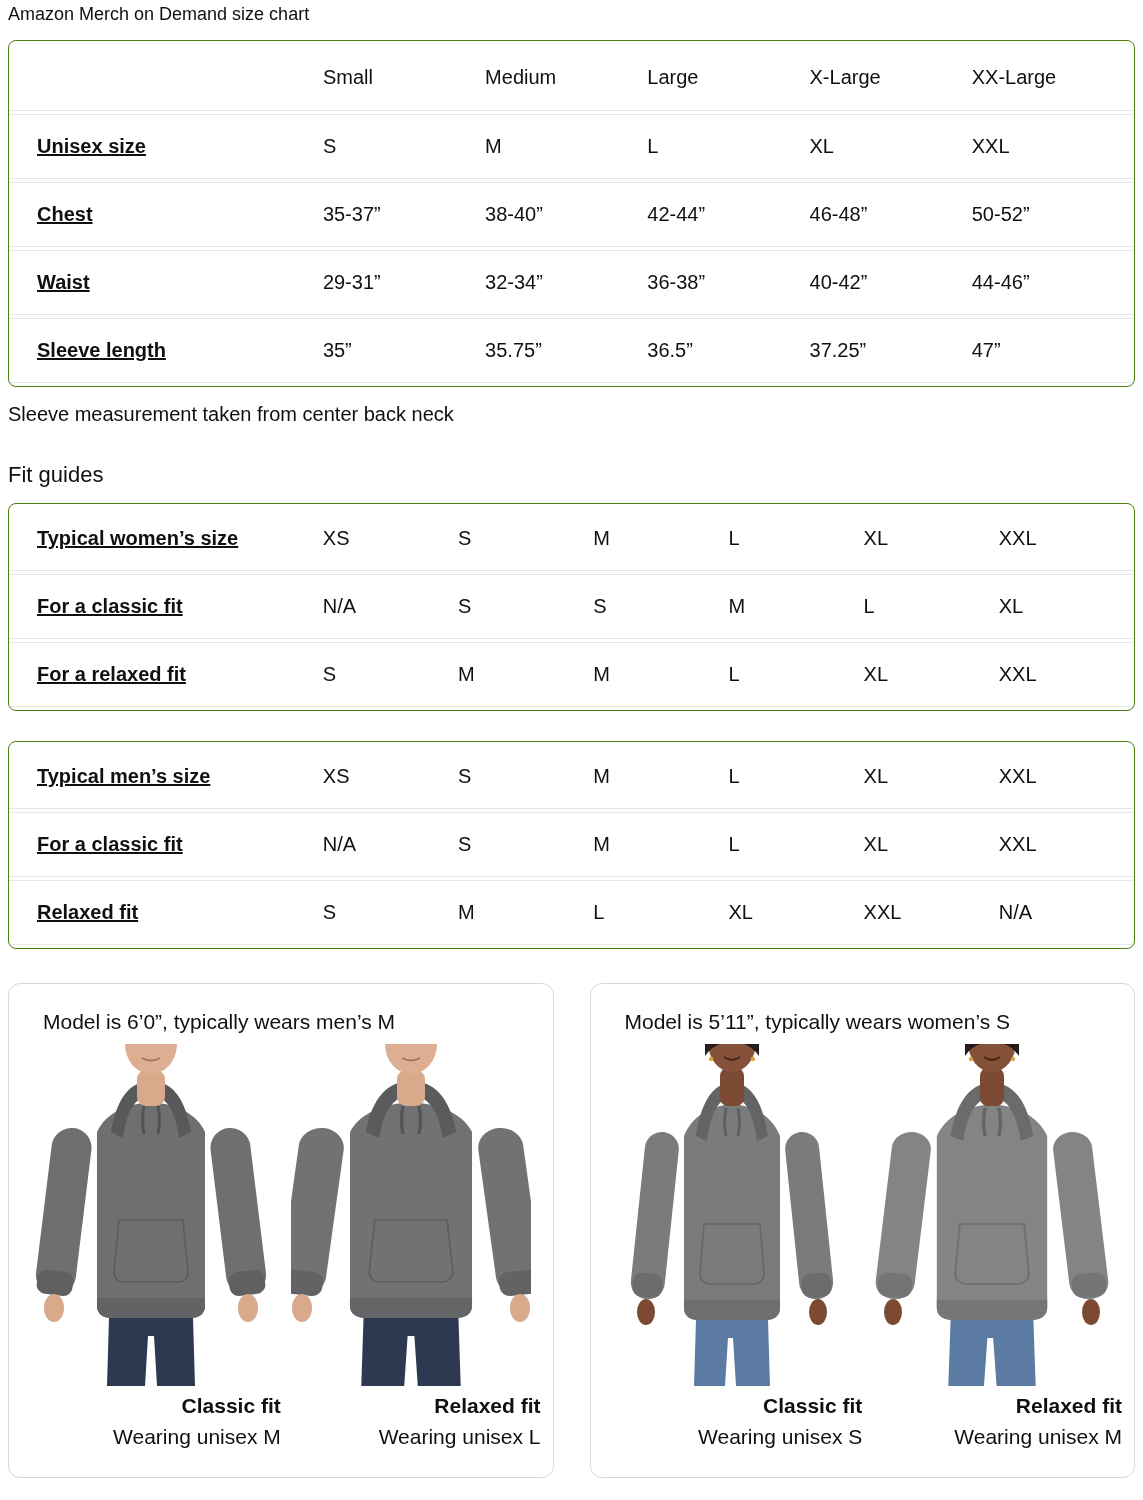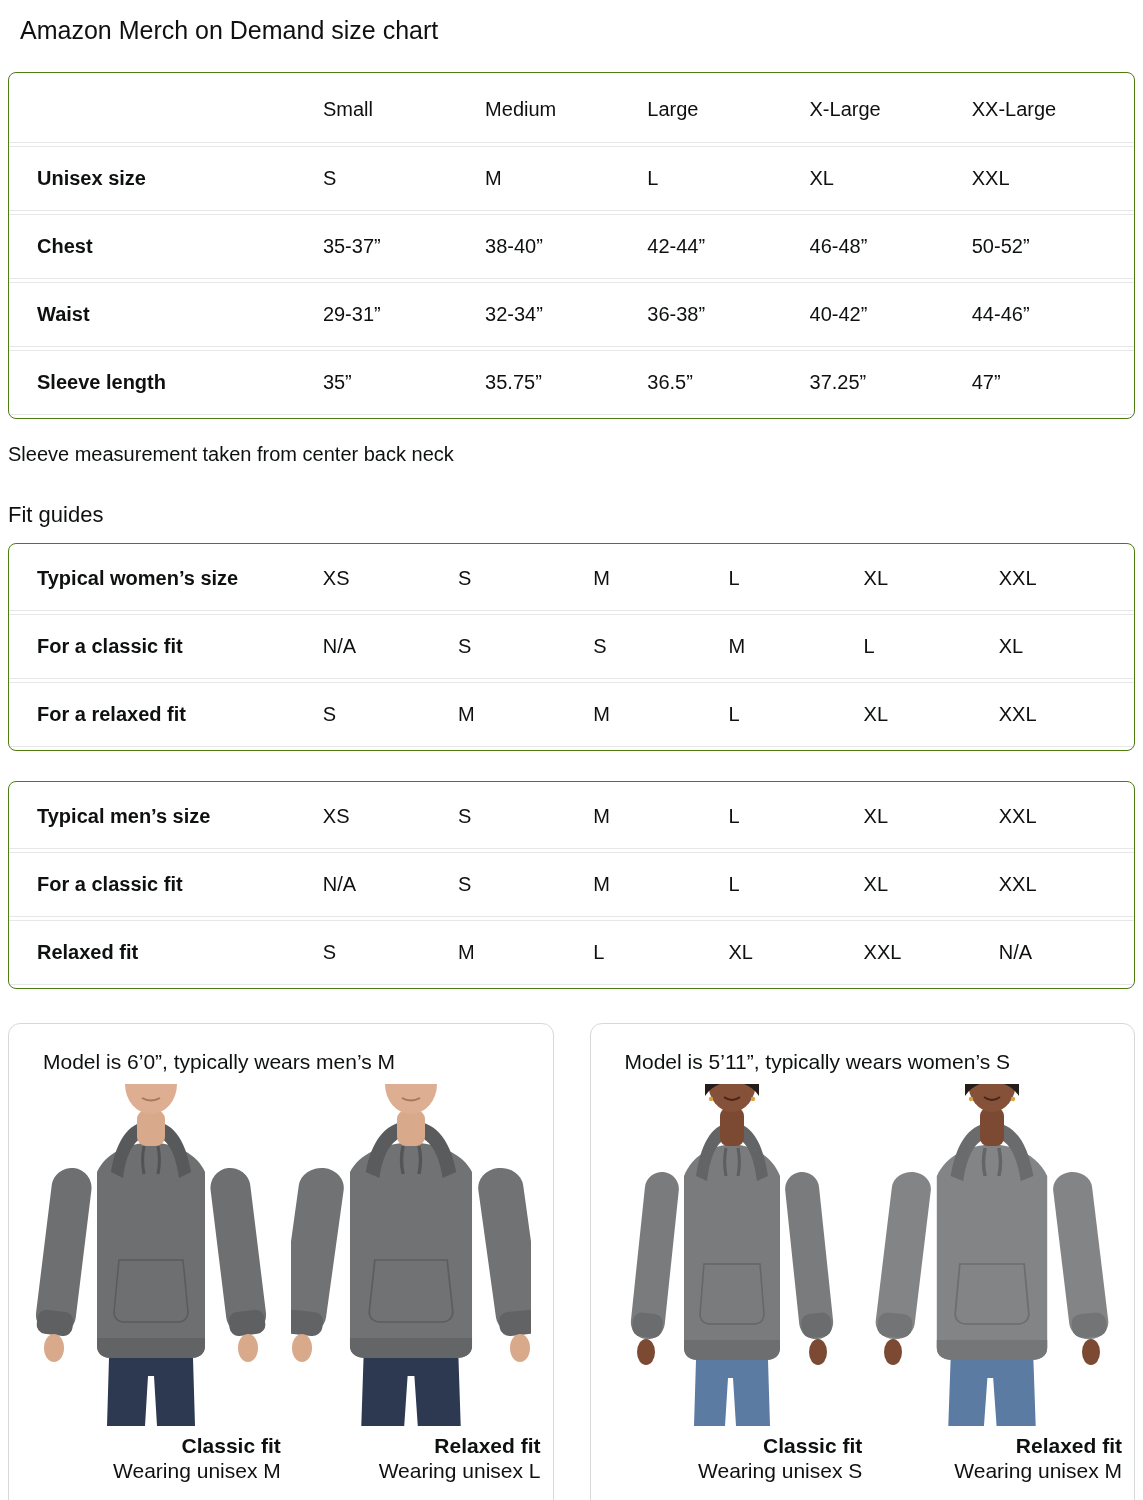--- a/index.html
+++ b/index.html
@@ -5,23 +5,23 @@
   * { box-sizing: border-box; }
   html, body { margin: 0; padding: 0; background: #fff; }
   body {
     width: 1143px;
     color: #0F1111;
     font-family: "Liberation Sans", sans-serif;
   }
   .page { padding: 2px 8px 10px 8px; }
 
   .page-title {
-    font-size: 25px;
+    font-size: 18px;
     font-weight: 400;
-    margin: 12px;
+    margin: 0;
     padding: 2px 0 15px 0;
   }
 
   .chart-box {
     border: 1px solid #4d7c0f;
     border-radius: 8px;
     overflow: hidden;
     background: #fff;
   }
   table.size-table {
@@ -30,51 +30,51 @@
     border-collapse: separate;
     border-spacing: 0 3px;
     font-size: 20px;
   }
   table.size-table th, table.size-table td {
     text-align: left;
     padding: 20px 4px 20px 0;
     overflow: hidden;
     white-space: nowrap;
   }
-  table.size-table .label-col { padding-left: 28px; }
+  table.size-table .label-col { padding-left: 28px; text-decoration: underline; }
   table.size-table thead th { font-weight: 400; padding-top: 22px; padding-bottom: 21px; }
   table.size-table tbody th { font-weight: 700; }
   table.size-table tr:not(:first-child) th,
   table.size-table tr:not(:first-child) td,
   table.size-table thead + tbody tr:first-child th,
   table.size-table thead + tbody tr:first-child td { border-top: 1px solid #E7E7E7; }
   table.size-table tbody tr th, table.size-table tbody tr td,
   table.size-table thead tr th { border-bottom: 1px solid #E7E7E7; }
   table.size-table thead tr th { border-bottom-color: #E7E7E7; }
   table.size-table tbody tr:last-child th,
   table.size-table tbody tr:last-child td { border-bottom: 1px solid #E7E7E7; }
 
-  .note { font-size: 20px; margin: 24px 0 0 0; }
+  .note { font-size: 20px; margin: 16px 0 0 0; }
   .fit-heading { font-size: 22px; font-weight: 400; margin: 36px 0 15px 0; }
   .fit-box + .fit-box { margin-top: 30px; }
 
   .cards { display: flex; gap: 36px; margin-top: 34px; }
   .card {
     flex: 1;
     border: 1px solid #D5D9D9;
     border-radius: 12px;
     padding: 26px 12px 28px 12px;
     background: #fff;
   }
   .card-heading { font-size: 21px; font-weight: 400; margin: 0 0 10px 22px; }
   .figures { display: flex; justify-content: center; }
   .figure { width: 50%; text-align: right; }
   svg.model { width: 240px; height: 342px; display: block; margin: 0 auto; background: #fff; }
   .fit-label { font-weight: 700; font-size: 21px; margin-top: 8px; }
-  .wearing-label { font-size: 21px; margin-top: 1px; }
+  .wearing-label { font-size: 21px; margin-top: 7px; }
 </style>
 </head>
 <body>
 
 <div class="page">
 
   <h1 class="page-title">Amazon Merch on Demand size chart</h1>
 
   <div class="chart-box">
     <table class="size-table">

